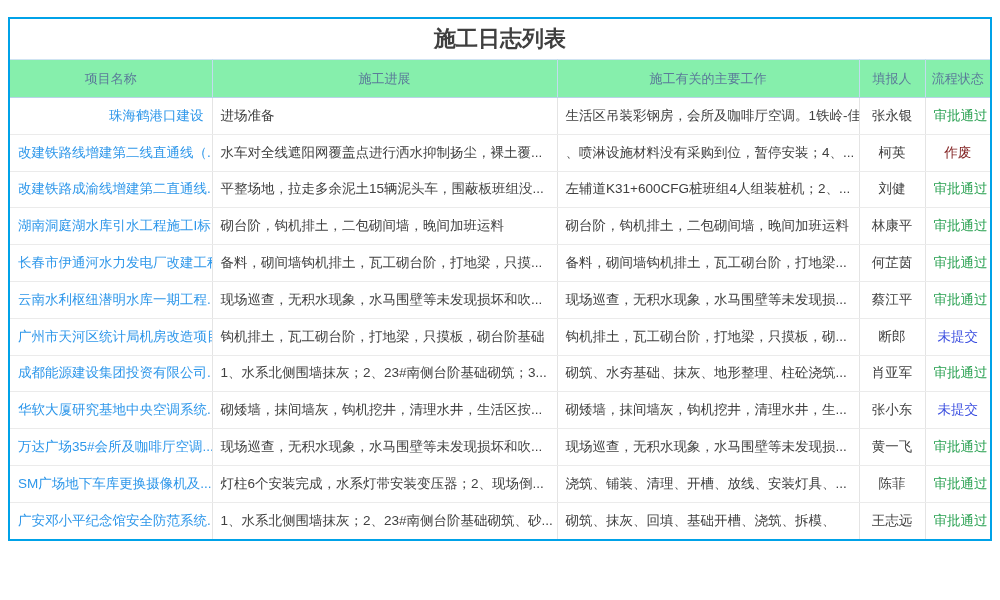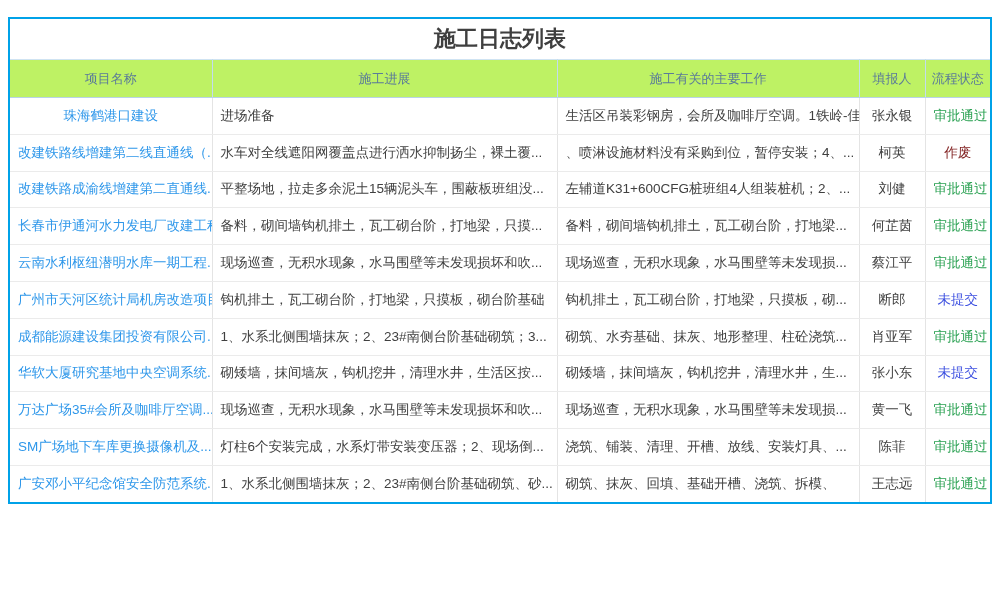--- a/index.html
+++ b/index.html
@@ -24,21 +24,21 @@
     color: #3f3f3f;
     background: #ffffff;
     border-radius: 6px;
   }
   table.log-table {
     width: 100%;
     border-collapse: collapse;
     table-layout: fixed;
   }
   table.log-table thead th {
-    background: #bef264;
+    background: #86efac;
     color: #5b7b99;
     font-weight: normal;
     font-size: 13px;
     height: 38px;
     text-align: center;
     border-right: 1px solid #c2dcef;
     border-top: 1px solid #cfe3f2;
     border-bottom: 1px solid #b9d3e8;
   }
   table.log-table thead th:last-child { border-right: none; text-align: center; }
@@ -48,21 +48,21 @@
     color: #404040;
     border-right: 1px solid #e4e4e4;
     border-bottom: 1px solid #ebebeb;
     white-space: nowrap;
     overflow: hidden;
     padding: 0 8px;
     background: #ffffff;
   }
   table.log-table tbody tr:last-child td { border-bottom: none; }
   table.log-table tbody td:last-child { border-right: none; }
-  td.c-project { text-align: center; }
+  td.c-project { text-align: right; }
   td.c-project .link { color: #2e97ea; cursor: pointer; text-decoration: none; }
   td.c-progress, td.c-work { text-align: left; color: #404040; }
   td.c-reporter { text-align: center; color: #4d9de5; }
   td.c-status  { text-align: center; }
 </style>
 </head>
 <body>
 
 <div class="panel">
   <div class="title-bar">施工日志列表</div>
@@ -96,20 +96,27 @@
           <td class="c-progress">水车对全线遮阳网覆盖点进行洒水抑制扬尘，裸土覆...</td>
           <td class="c-work">、喷淋设施材料没有采购到位，暂停安装；4、...</td>
           <td class="c-reporter">柯英</td>
           <td class="c-status" style="color: #7f1d1d;">作废</td>
         </tr>
         <tr>
           <td class="c-project"><span class="link">改建铁路成渝线增建第二直通线...</span></td>
           <td class="c-progress">平整场地，拉走多余泥土15辆泥头车，围蔽板班组没...</td>
           <td class="c-work">左辅道K31+600CFG桩班组4人组装桩机；2、...</td>
           <td class="c-reporter">刘健</td>
+          <td class="c-status" style="color: rgb(42, 161, 82);">审批通过</td>
+        </tr>
+        <tr>
+          <td class="c-project"><span class="link">湖南洞庭湖水库引水工程施工I标</span></td>
+          <td class="c-progress">砌台阶，钩机排土，二包砌间墙，晚间加班运料</td>
+          <td class="c-work">砌台阶，钩机排土，二包砌间墙，晚间加班运料</td>
+          <td class="c-reporter">林康平</td>
           <td class="c-status" style="color: rgb(42, 161, 82);">审批通过</td>
         </tr>
         <tr>
           <td class="c-project"><span class="link">长春市伊通河水力发电厂改建工程</span></td>
           <td class="c-progress">备料，砌间墙钩机排土，瓦工砌台阶，打地梁，只摸...</td>
           <td class="c-work">备料，砌间墙钩机排土，瓦工砌台阶，打地梁...</td>
           <td class="c-reporter">何芷茵</td>
           <td class="c-status" style="color: rgb(42, 161, 82);">审批通过</td>
         </tr>
         <tr>

